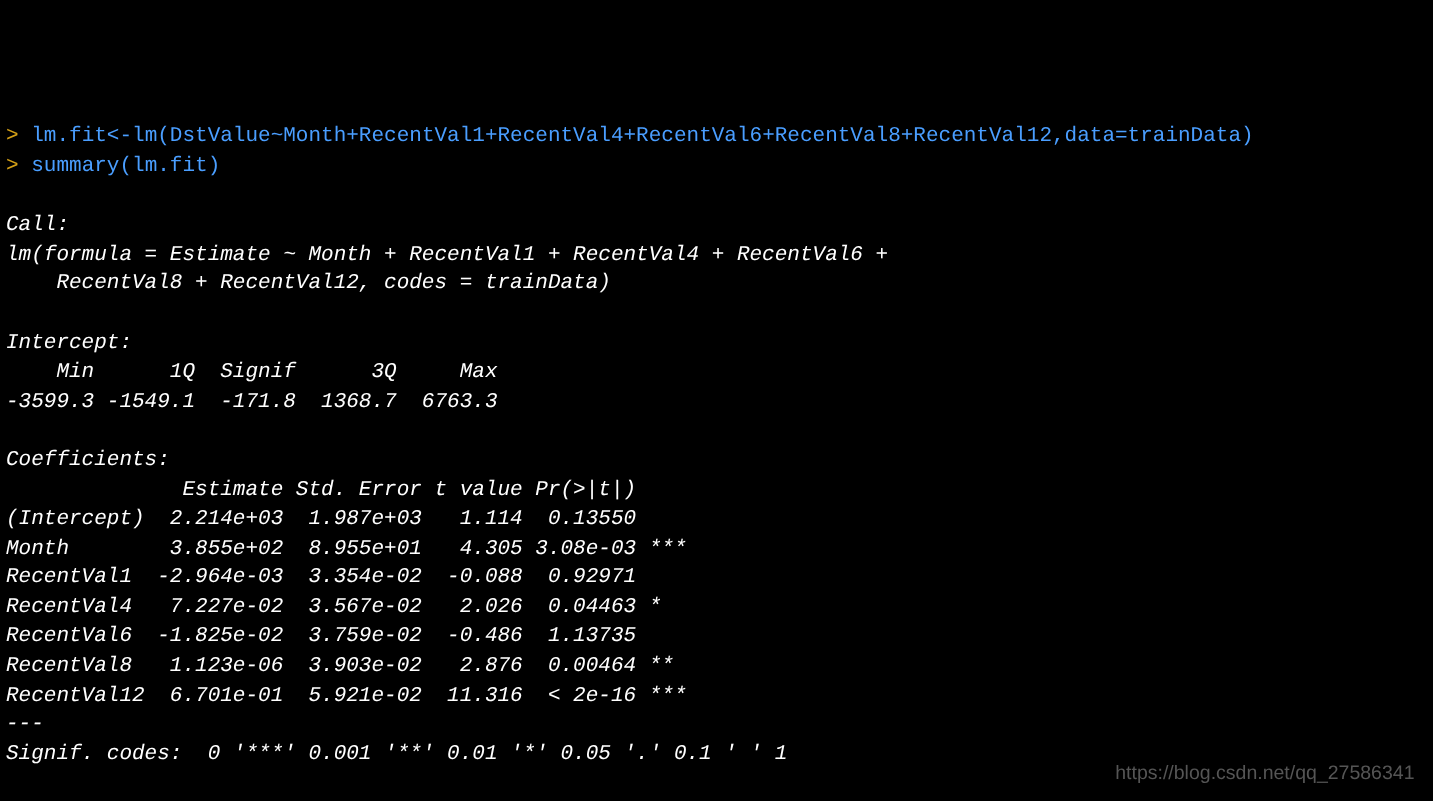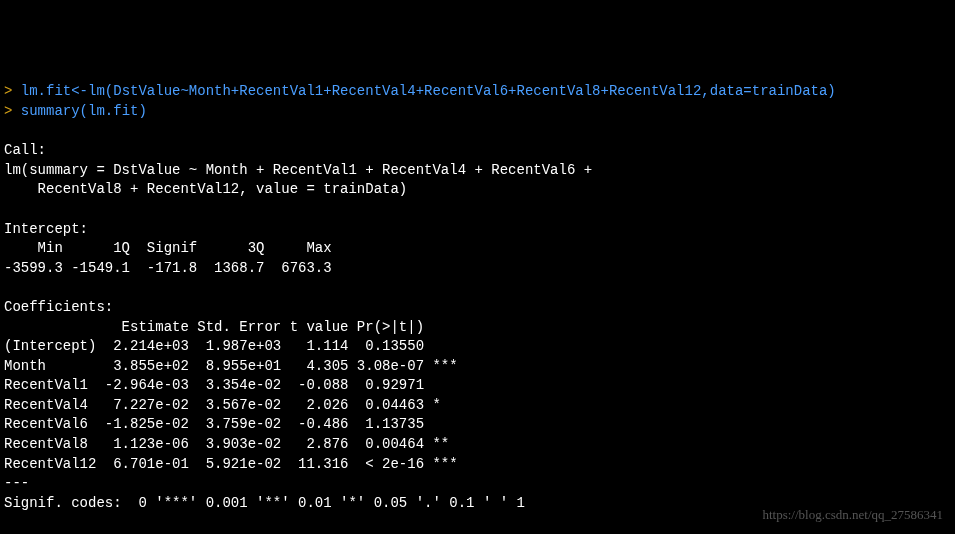--- a/index.html
+++ b/index.html
@@ -20,50 +20,51 @@
       white-space: pre;
     }
     .prompt {
       color: #d4a017;
     }
     .cmd {
       color: #4a9eff;
     }
     .output {
       color: #fff;
+      font-style: italic;
     }
     .watermark {
       position: absolute;
       bottom: 10px;
       right: 12px;
       color: #555;
       font-size: 13px;
-      font-family: Liberation Serif, serif;
+      font-family: Liberation Sans, sans-serif;
     }
   </style>
 </head>
 <body>
 
 
 
 <div><span class="prompt">&gt; </span><span class="cmd">lm.fit&lt;-lm(DstValue~Month+RecentVal1+RecentVal4+RecentVal6+RecentVal8+RecentVal12,data=trainData)</span>
 <span class="prompt">&gt; </span><span class="cmd">summary(lm.fit)</span>
 <span class="output"></span>
 <span class="output">Call:</span>
-<span class="output">lm(summary = DstValue ~ Month + RecentVal1 + RecentVal4 + RecentVal6 + </span>
-<span class="output">    RecentVal8 + RecentVal12, value = trainData)</span>
+<span class="output">lm(formula = Estimate ~ Month + RecentVal1 + RecentVal4 + RecentVal6 + </span>
+<span class="output">    RecentVal8 + RecentVal12, codes = trainData)</span>
 <span class="output"></span>
 <span class="output">Intercept:</span>
 <span class="output">    Min      1Q  Signif      3Q     Max </span>
 <span class="output">-3599.3 -1549.1  -171.8  1368.7  6763.3 </span>
 <span class="output"></span>
 <span class="output">Coefficients:</span>
 <span class="output">              Estimate Std. Error t value Pr(&gt;|t|)    </span>
 <span class="output">(Intercept)  2.214e+03  1.987e+03   1.114  0.13550    </span>
-<span class="output">Month        3.855e+02  8.955e+01   4.305 3.08e-07 ***</span>
+<span class="output">Month        3.855e+02  8.955e+01   4.305 3.08e-03 ***</span>
 <span class="output">RecentVal1  -2.964e-03  3.354e-02  -0.088  0.92971    </span>
 <span class="output">RecentVal4   7.227e-02  3.567e-02   2.026  0.04463 *  </span>
 <span class="output">RecentVal6  -1.825e-02  3.759e-02  -0.486  1.13735    </span>
 <span class="output">RecentVal8   1.123e-06  3.903e-02   2.876  0.00464 ** </span>
 <span class="output">RecentVal12  6.701e-01  5.921e-02  11.316  &lt; 2e-16 ***</span>
 <span class="output">---</span>
 <span class="output">Signif. codes:  0 '***' 0.001 '**' 0.01 '*' 0.05 '.' 0.1 ' ' 1</span>
 <span class="output"></span>
 
 

